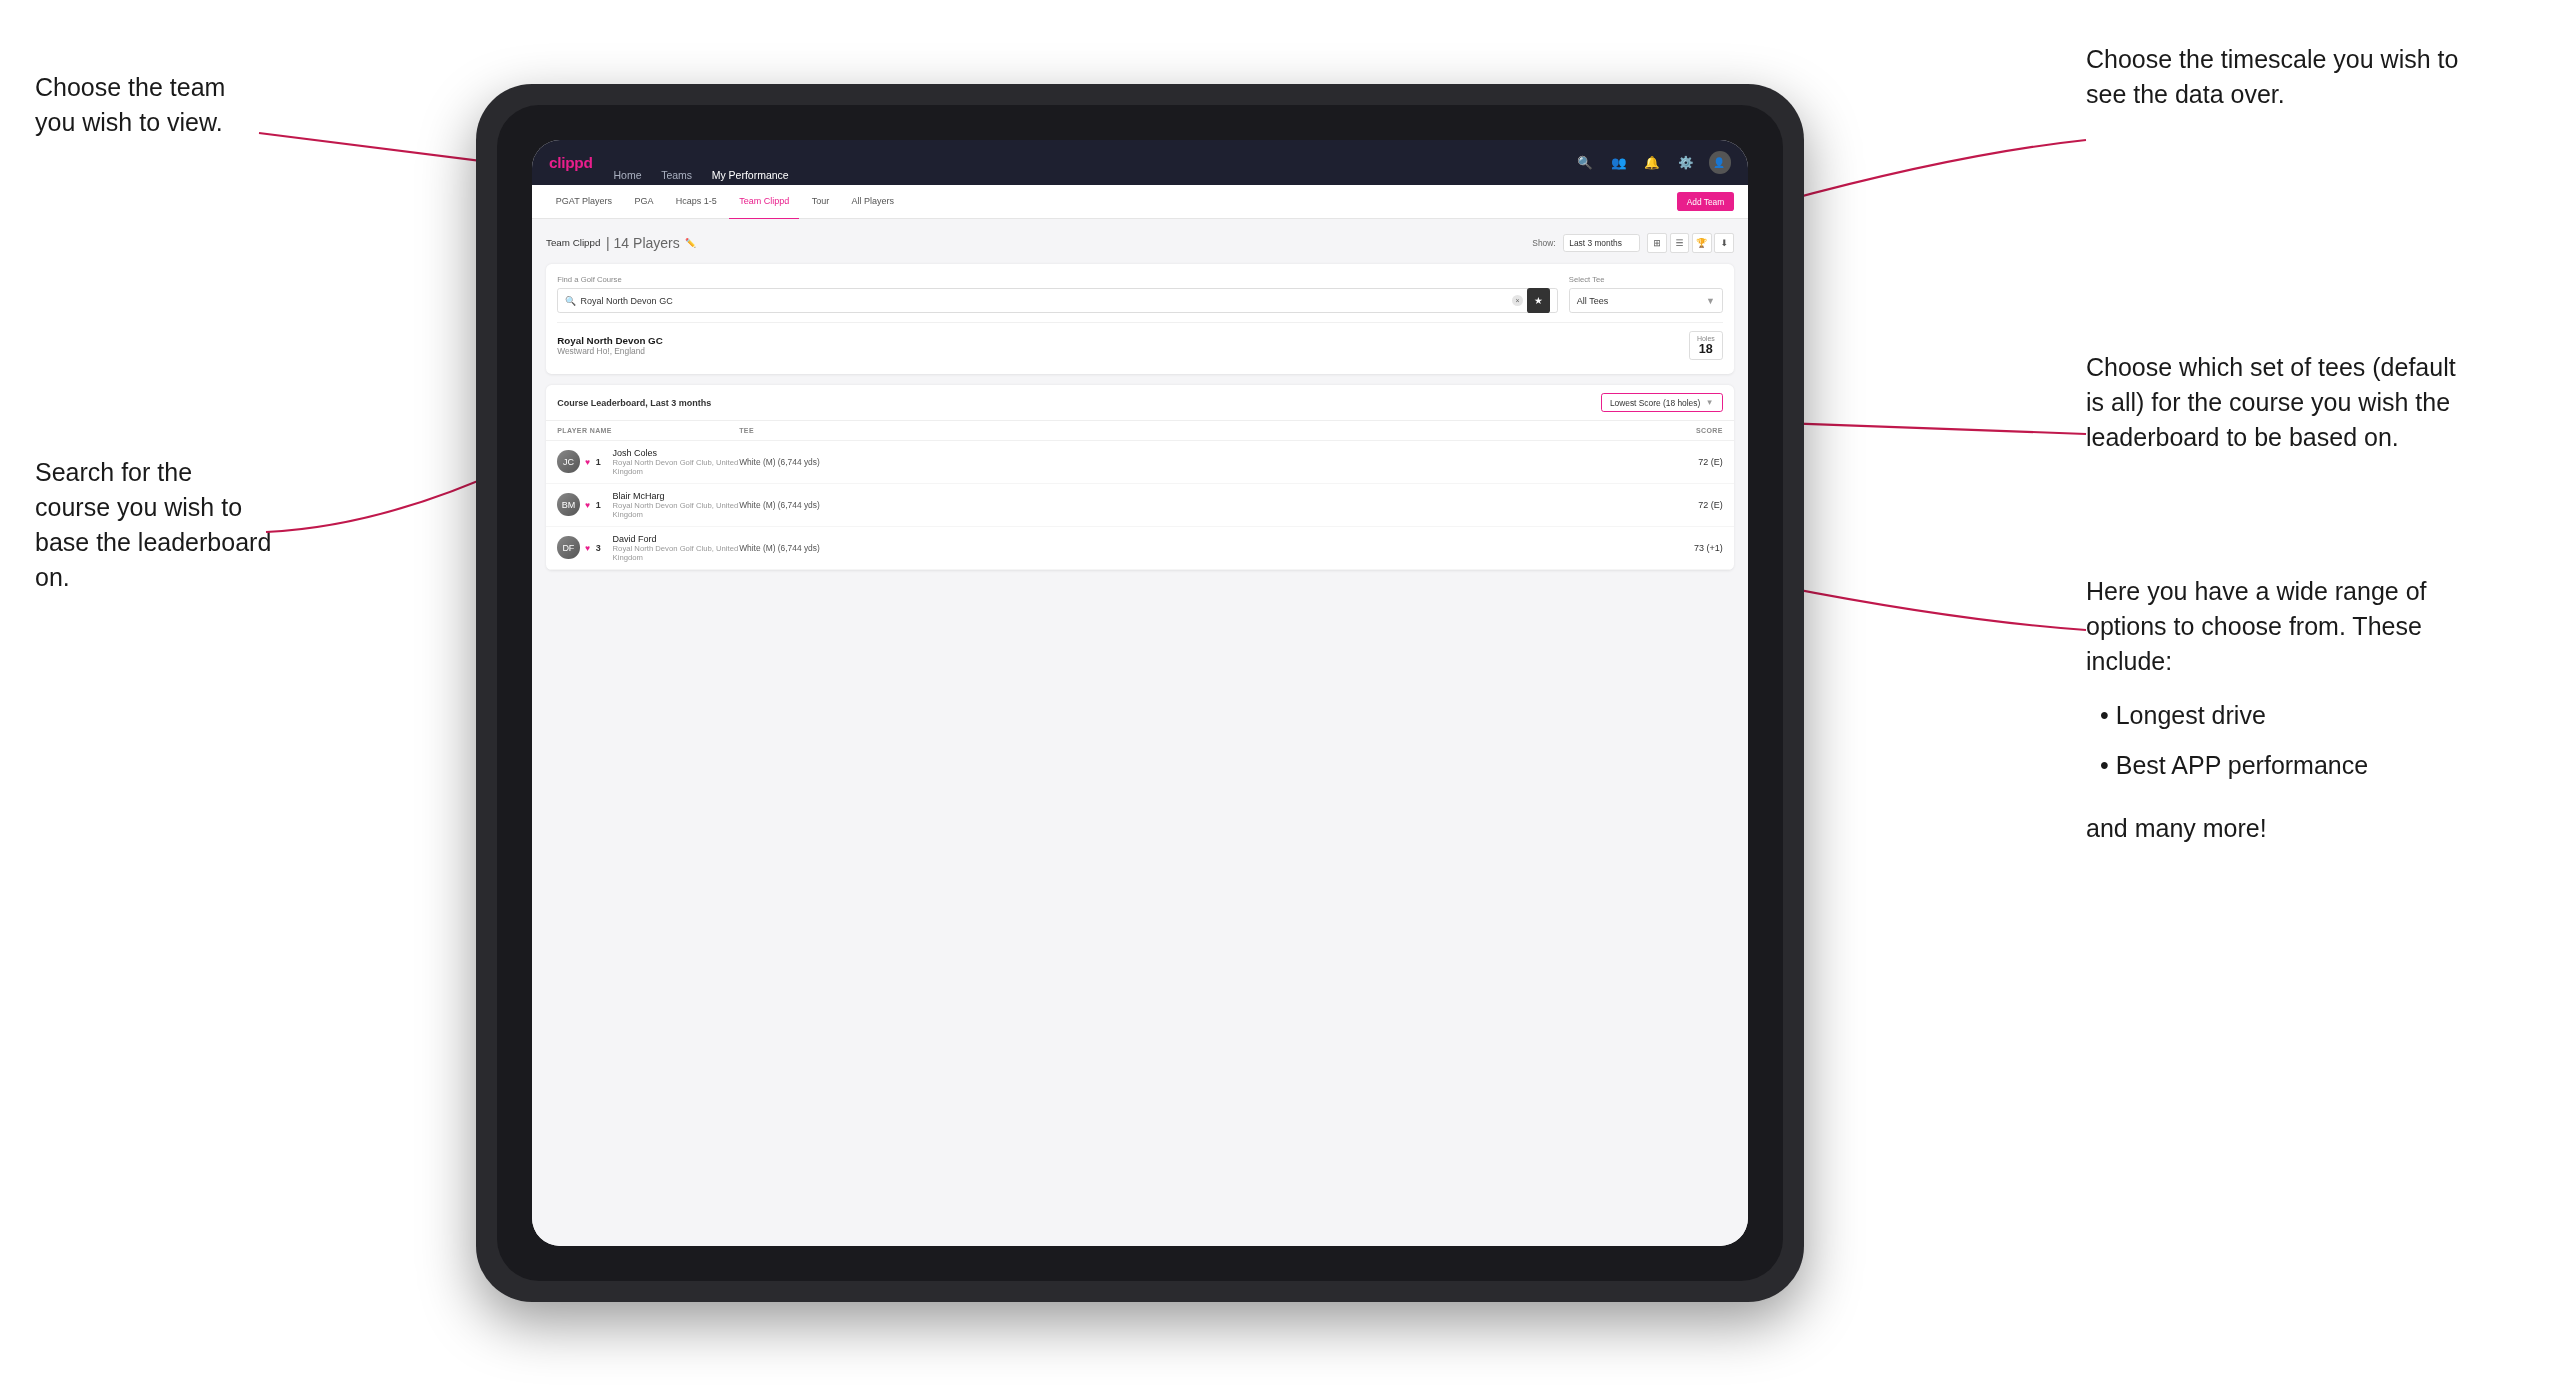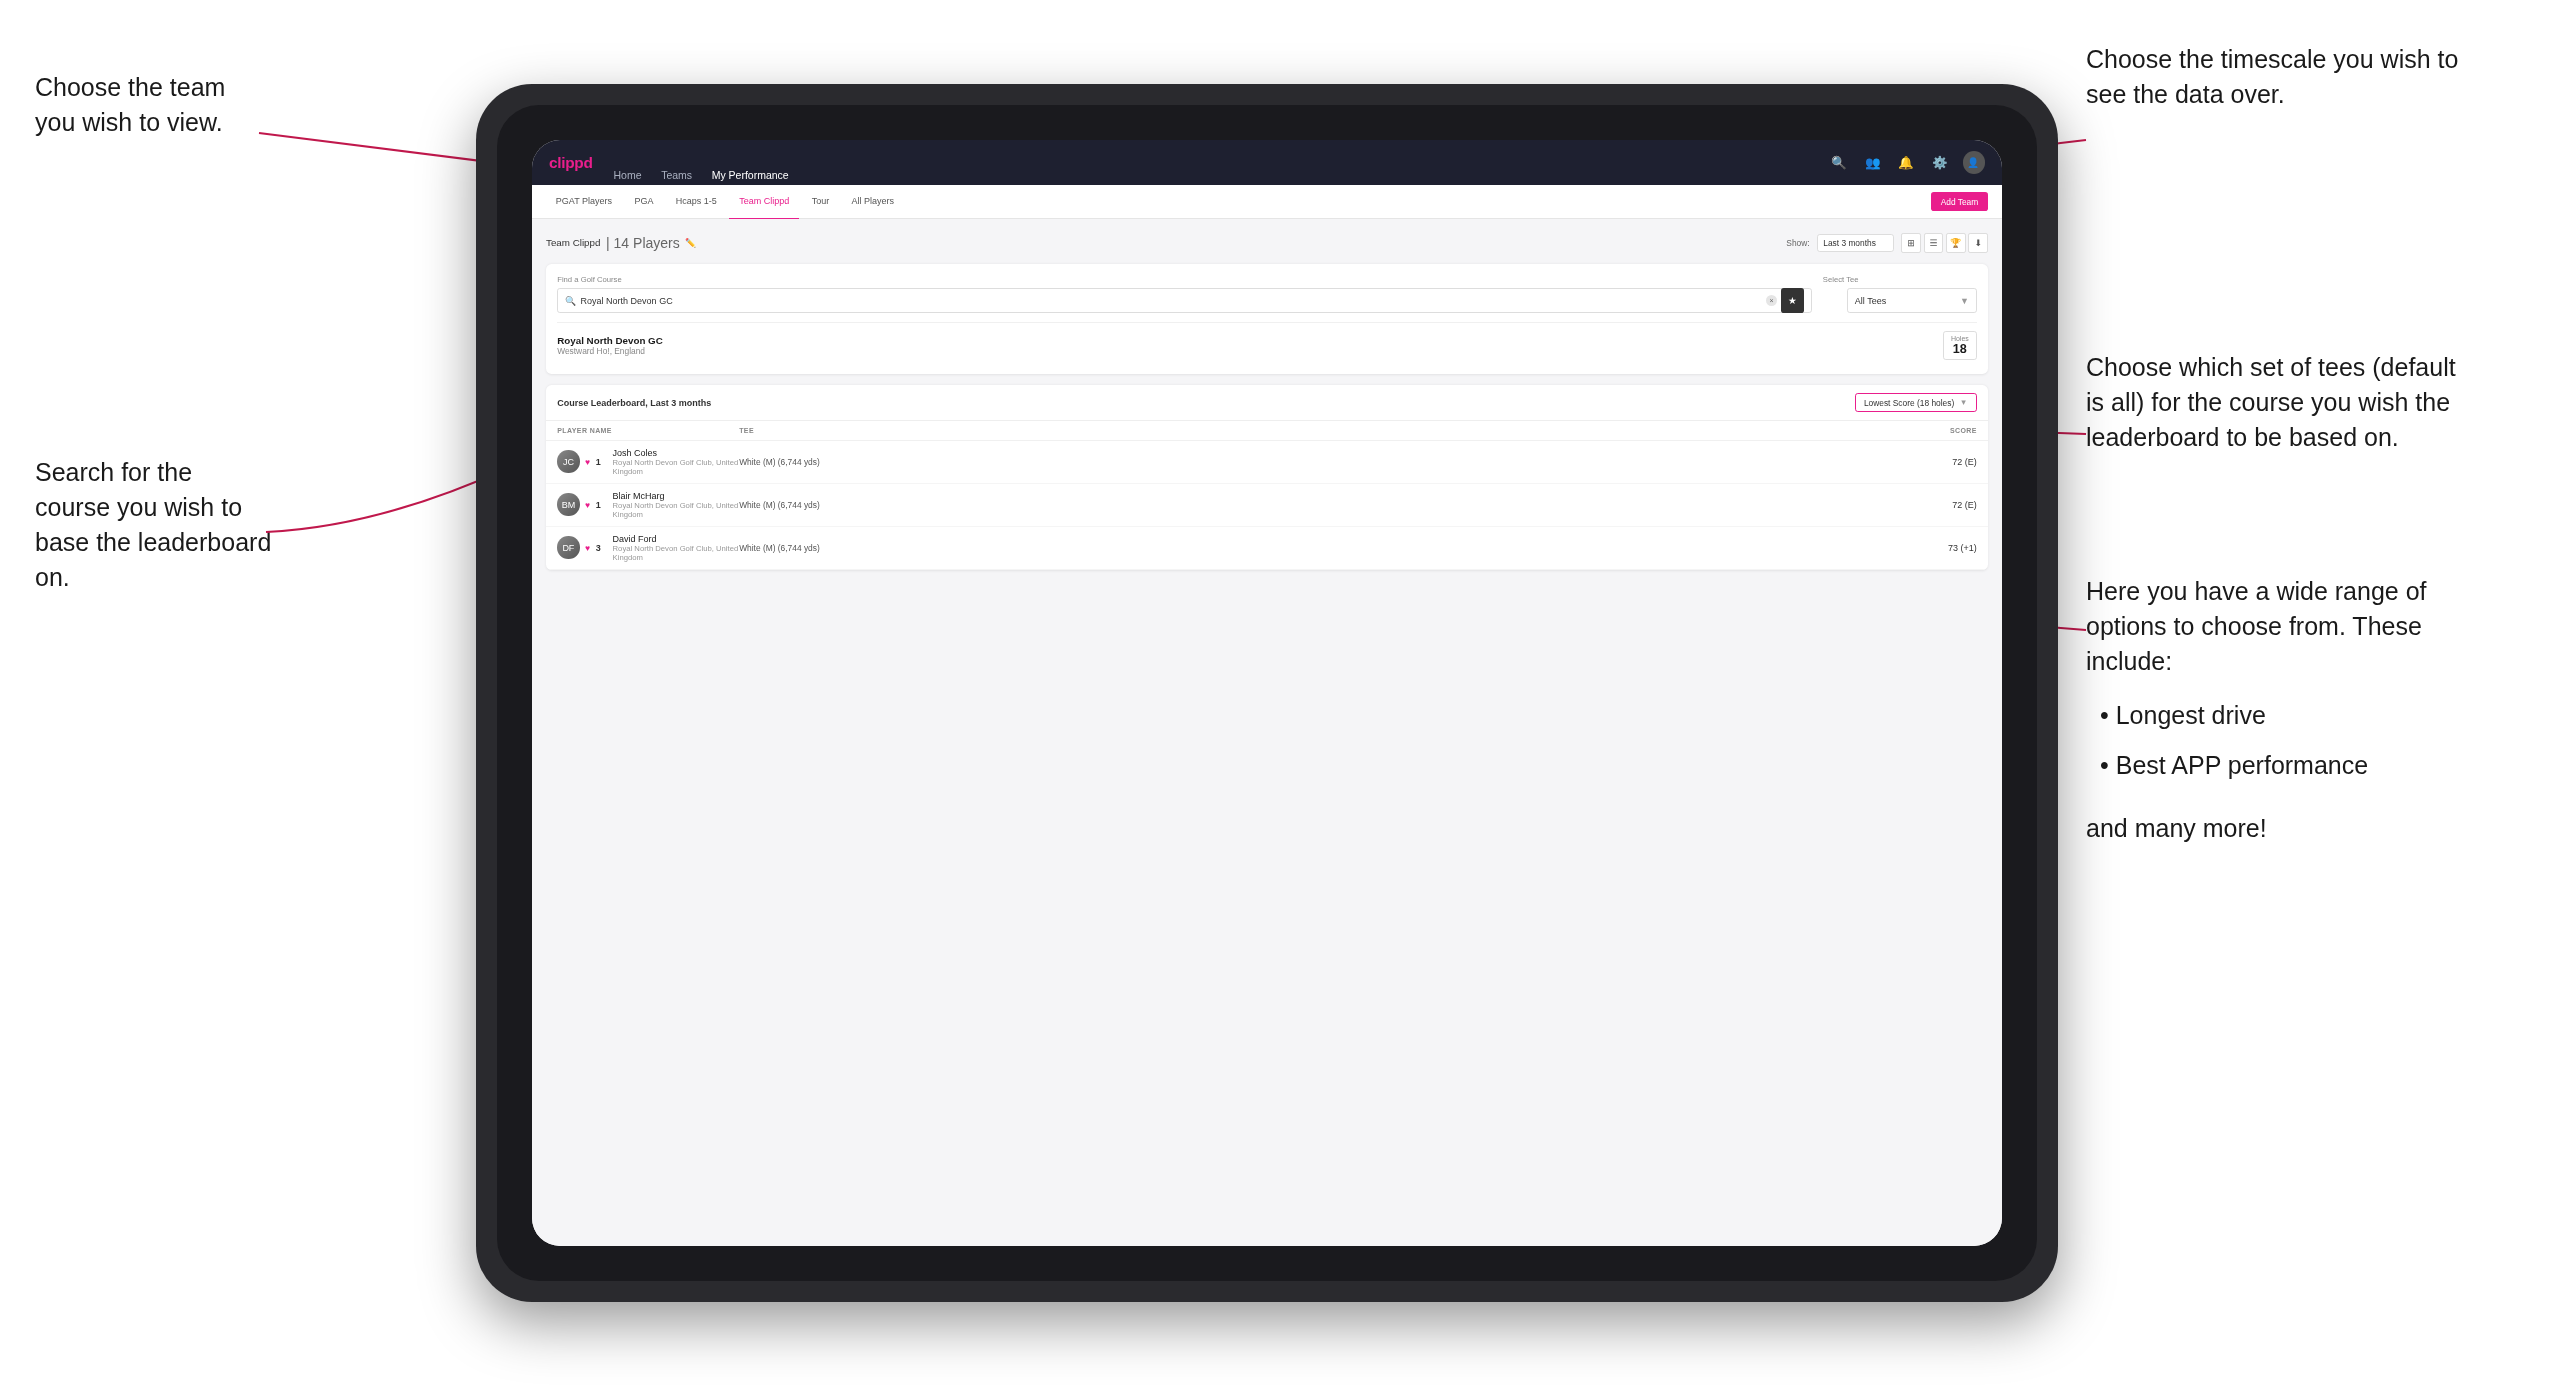--- a/index.html
+++ b/index.html
@@ -25,21 +25,21 @@
     .arrow-svg {
       position: absolute;
       pointer-events: none;
     }
 
     
     .tablet-shell {
       position: absolute;
       left: 476px;
       top: 84px;
-      width: 1582px;
+      width: 1328px;
       height: 1218px;
       background: #2a2a2e;
       border-radius: 56px;
       box-shadow: 0 21px 56px rgba(0,0,0,0.4);
     }
 
     .tablet-inner {
       position: absolute;
       left: 21px;
       top: 21px;
@@ -316,21 +316,20 @@
     .tee-select-wrap {
       display: flex;
       align-items: center;
       border: 0.7px solid #ddd;
       border-radius: 2.8px;
       padding: 0 7px;
       height: 25px;
       background: #fff;
       justify-content: space-between;
       cursor: pointer;
-      margin-left: 24px;
     }
 
     .tee-select-wrap span {
       font-size: 9px;
       color: #333;
     }
 
     
     .course-result {
       display: flex;

